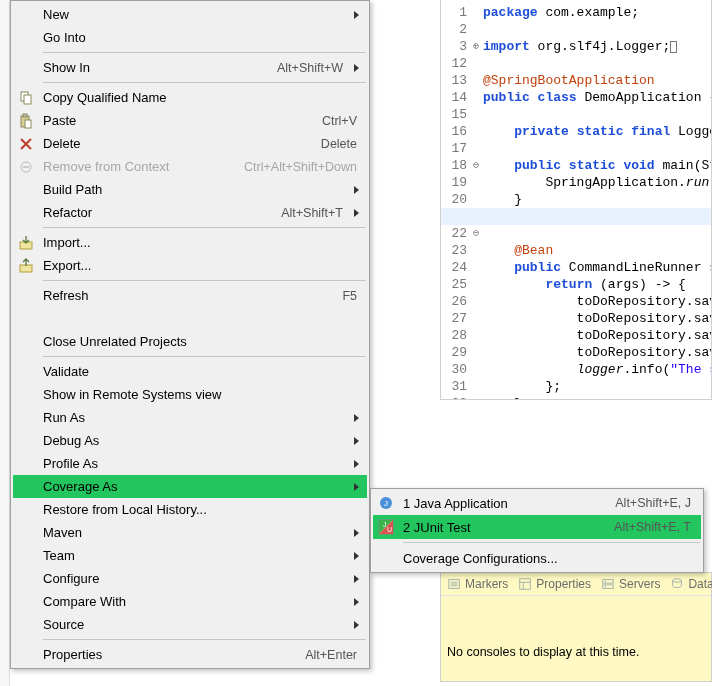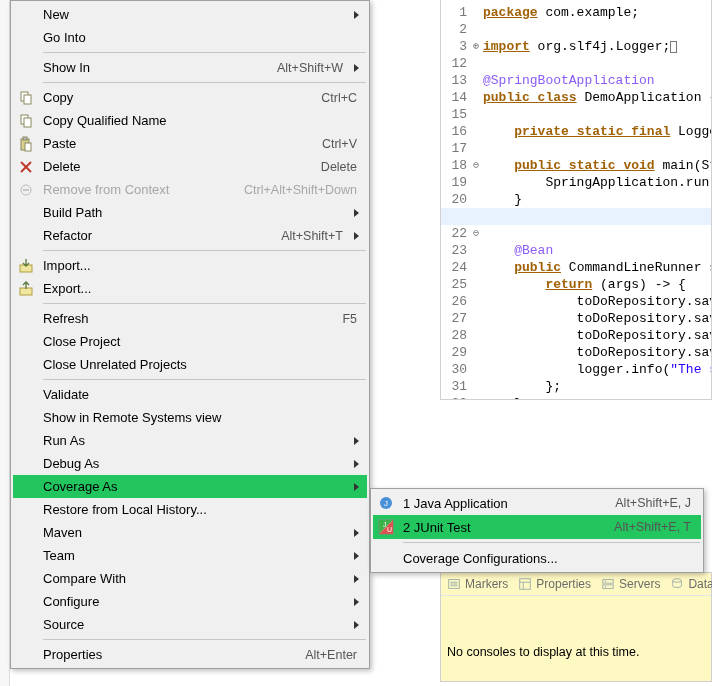--- a/index.html
+++ b/index.html
@@ -99,24 +99,24 @@
   .ann-col {
     position: absolute; left: 30px; top: 4px; width: 10px;
   }
   .ann { height: 17px; text-align: center; font-size: 10px; color: #787878; }
   .code {
     position: absolute; left: 42px; top: 4px; right: 0;
     white-space: pre; color: #000;
   }
   .code .line { height: 17px; }
   .hl-line { background: #e8f2fe; display:block; margin-left:-42px; padding-left:42px; }
-  .kw { color: #a16207; font-weight: bold; text-decoration: underline; }
+  .kw { color: #1d4ed8; font-weight: bold; }
   .str { color: #2a00ff; }
-  .ann-code { color: #8b5cf6; }
-  .static-it { }
+  .ann-code { color: #c2410c; }
+  .static-it { font-style: italic; }
   .cursor-box { display:inline-block; width:7px; height:12px; border:1px solid #777; vertical-align:middle;}
 
   
   .bottom-panel {
     position: absolute;
     left: 440px; right: 0;
     top: 572px;
     height: 110px;
     border: 1px solid #d0d0d0;
     background: #fef9c3;
@@ -287,30 +287,20 @@
 
   <div class="menu-sep"></div>
 
   <div class="menu-item">
     <span class="menu-icon">
       <svg viewBox="0 0 16 16">
           <rect x="3" y="2" width="7" height="9" fill="#fff" stroke="#8a8a60"></rect>
           <rect x="6" y="5" width="7" height="9" fill="#fff" stroke="#8a8a60"></rect>
         </svg>
     </span>
-    <span class="menu-label">Copy</span>
-    <span class="menu-shortcut">Ctrl+C</span>
-  </div>
-  <div class="menu-item">
-    <span class="menu-icon">
-      <svg viewBox="0 0 16 16">
-          <rect x="3" y="2" width="7" height="9" fill="#fff" stroke="#8a8a60"></rect>
-          <rect x="6" y="5" width="7" height="9" fill="#fff" stroke="#8a8a60"></rect>
-        </svg>
-    </span>
     <span class="menu-label">Copy Qualified Name</span>
   </div>
   <div class="menu-item">
     <span class="menu-icon">
       <svg viewBox="0 0 16 16">
           <rect x="3" y="3" width="8" height="11" fill="#d7d090" stroke="#8a8a60"></rect>
           <rect x="5" y="1" width="4" height="3" fill="#bbb" stroke="#8a8a60"></rect>
           <rect x="7" y="7" width="6" height="8" fill="#fff" stroke="#8a8a60"></rect>
         </svg>
     </span>
@@ -372,21 +362,20 @@
 
   <div class="menu-sep"></div>
 
   <div class="menu-item">
     <span class="menu-icon"></span>
     <span class="menu-label">Refresh</span>
     <span class="menu-shortcut">F5</span>
   </div>
   <div class="menu-item">
     <span class="menu-icon"></span>
-    <span class="menu-label">Close Project</span>
   </div>
   <div class="menu-item">
     <span class="menu-icon"></span>
     <span class="menu-label">Close Unrelated Projects</span>
   </div>
 
   <div class="menu-sep"></div>
 
   <div class="menu-item">
     <span class="menu-icon"></span>
@@ -399,20 +388,25 @@
   <div class="menu-item">
     <span class="menu-icon"></span>
     <span class="menu-label">Run As</span>
     <span class="submenu-arrow"></span>
   </div>
   <div class="menu-item">
     <span class="menu-icon"></span>
     <span class="menu-label">Debug As</span>
     <span class="submenu-arrow"></span>
   </div>
+  <div class="menu-item">
+    <span class="menu-icon"></span>
+    <span class="menu-label">Profile As</span>
+    <span class="submenu-arrow"></span>
+  </div>
   <div class="menu-item highlight">
     <span class="menu-icon"></span>
     <span class="menu-label">Coverage As</span>
     <span class="submenu-arrow"></span>
   </div>
   <div class="menu-item">
     <span class="menu-icon"></span>
     <span class="menu-label">Restore from Local History...</span>
   </div>
   <div class="menu-item">
@@ -420,26 +414,26 @@
     <span class="menu-label">Maven</span>
     <span class="submenu-arrow"></span>
   </div>
   <div class="menu-item">
     <span class="menu-icon"></span>
     <span class="menu-label">Team</span>
     <span class="submenu-arrow"></span>
   </div>
   <div class="menu-item">
     <span class="menu-icon"></span>
+    <span class="menu-label">Configure</span>
+    <span class="submenu-arrow"></span>
+  </div>
+  <div class="menu-item">
+    <span class="menu-icon"></span>
     <span class="menu-label">Compare With</span>
-    <span class="submenu-arrow"></span>
-  </div>
-  <div class="menu-item">
-    <span class="menu-icon"></span>
-    <span class="menu-label">Configure</span>
     <span class="submenu-arrow"></span>
   </div>
   <div class="menu-item">
     <span class="menu-icon"></span>
     <span class="menu-label">Source</span>
     <span class="submenu-arrow"></span>
   </div>
 
   <div class="menu-sep"></div>
 

